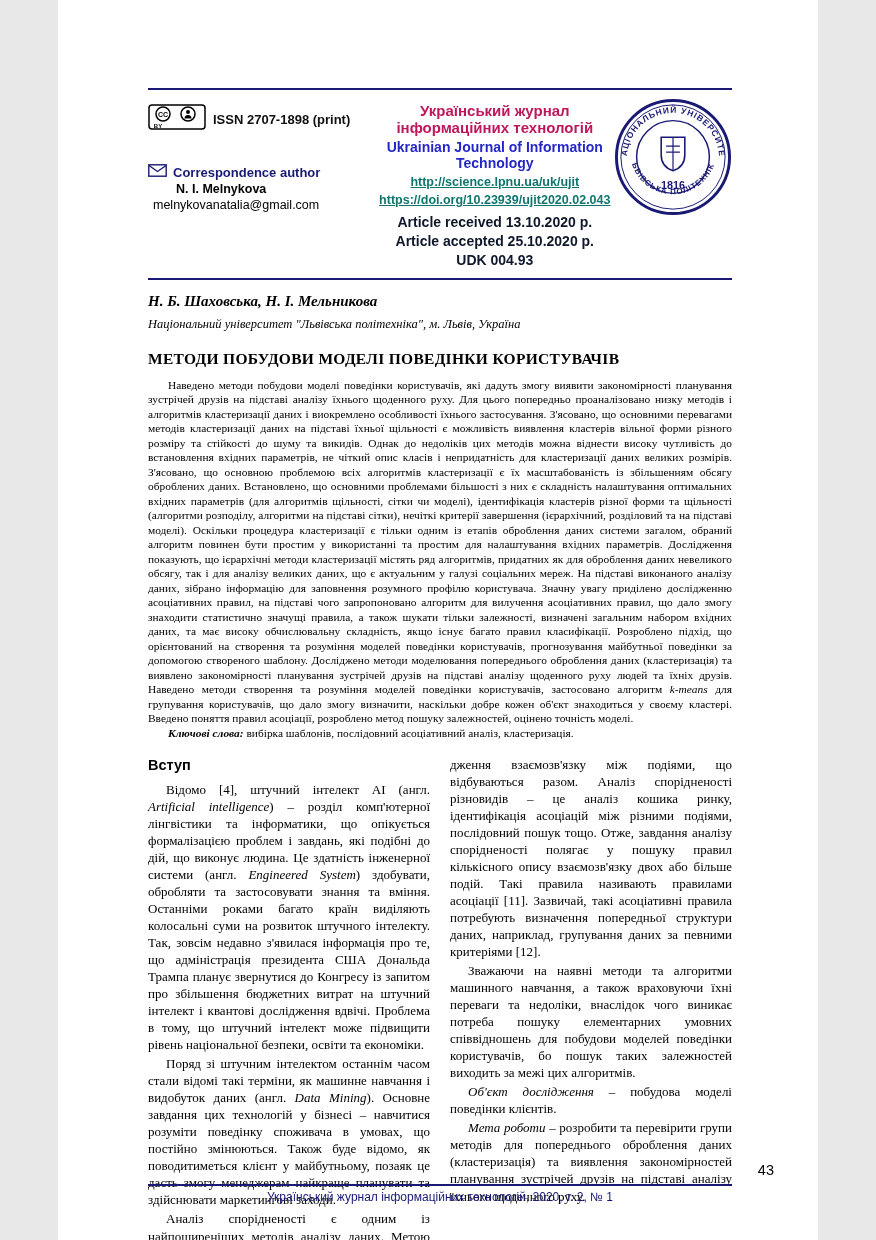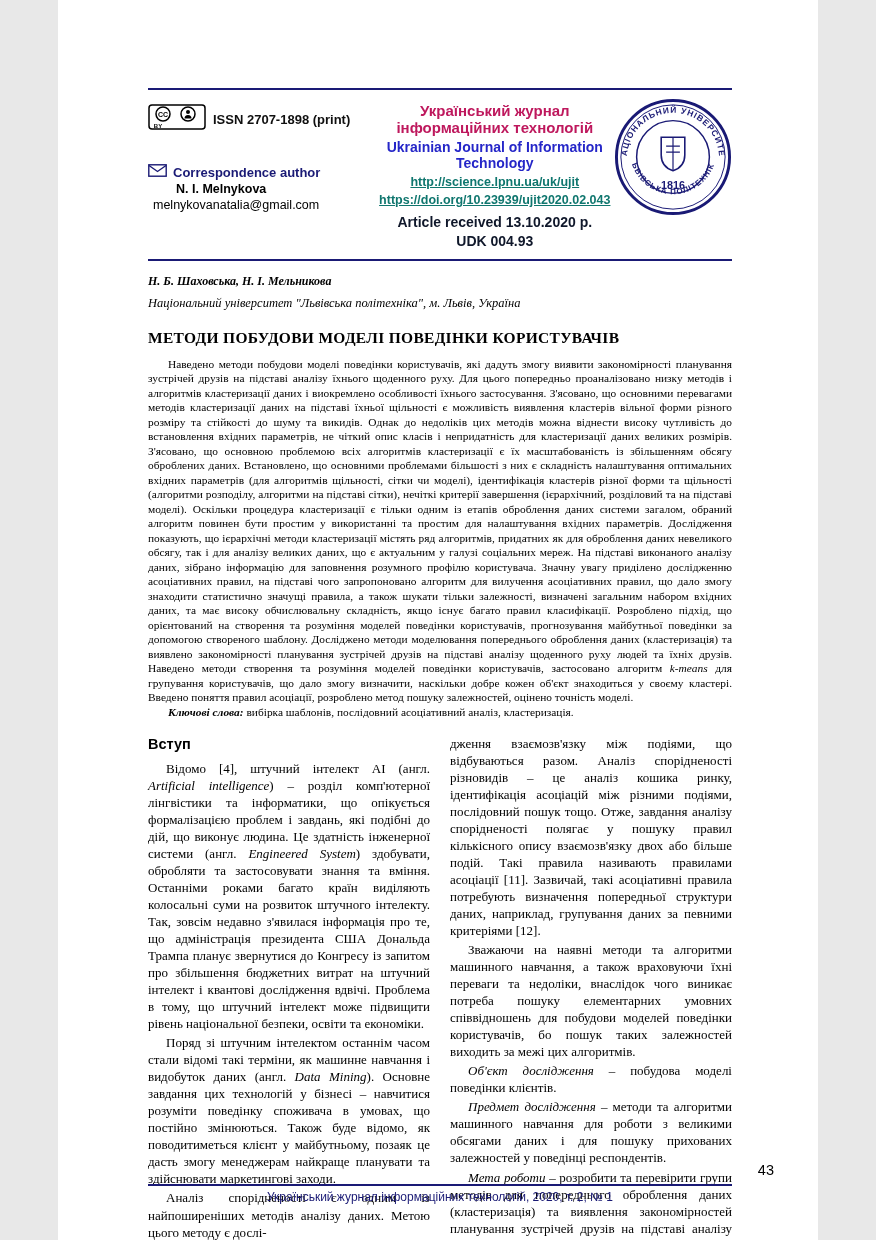--- a/index.html
+++ b/index.html
@@ -24,21 +24,21 @@
   .corr-email { font-weight:normal; margin-left:5px;  margin-top:2px; }
 
   .jt-uk { color:#be185d; font-weight:bold; font-size:15px; margin-top:4px; }
   .jt-en { color:#2526c8; font-weight:bold; font-size:14px; margin-top:3px; }
   .hdr-link { display:block; color:#0f766e; font-weight:bold; font-size:12.5px;
               text-decoration:underline; margin-top:4px; }
   .meta { font-weight:bold; font-size:14px; margin-top:3px; color:#0f172a; }
   .meta.first { margin-top:7px; }
 
   
-  .authors { font-weight:bold; font-style:italic; font-size:12px; margin-top:13px; }
+  .authors { font-weight:bold; font-style:italic; font-size:15px; margin-top:13px; }
   .affiliation { font-style:italic; font-size:12.5px; margin-top:7px; }
   .article-title { font-weight:bold; font-size:15.5px; letter-spacing:.3px; margin-top:18px; }
   .abstract { margin-top:10px; font-size:11.4px; line-height:1.27; text-align:justify; }
   .abstract p { text-indent:20px; }
   .keywords { text-indent:20px; }
   .kw-label { font-weight:bold; font-style:italic; }
 
   
   .columns { display:flex; gap:20px; margin-top:16px; }
   .col { width:340px; font-size:13px; line-height:1.31; text-align:justify; }
@@ -95,20 +95,21 @@
         <div class="corr-email">melnykovanatalia@gmail.com</div>
       </div>
     </div>
 
     <div class="hdr-center">
       <div class="jt-uk">Український журнал інформаційних технологій</div>
       <div class="jt-en">Ukrainian Journal of Information Technology</div>
       <a class="hdr-link">http://science.lpnu.ua/uk/ujit</a>
       <a class="hdr-link">https://doi.org/10.23939/ujit2020.02.043</a>
       <div class="meta first">Article received 13.10.2020 р.</div>
+      <div class="meta">Article accepted 25.10.2020 р.</div>
       <div class="meta">UDK 004.93</div>
     </div>
 
     <div class="hdr-right">
       <span>
         <svg width="118" height="118" viewBox="0 0 120 120">
           <defs>
             <path id="arcTop" d="M 13,62 A 47,47 0 0 1 107,62" fill="none"></path>
             <path id="arcBottom" d="M 18,67 A 44,44 0 0 0 102,67" fill="none"></path>
           </defs>
@@ -146,21 +147,20 @@
       <h2 class="intro-h">Вступ</h2>
       <p><span>Відомо [4], штучний інтелект АІ (англ. </span><i>Artificial intelligence</i><span>) – розділ комп'ютерної лінгвістики та інформатики, що опікується формалізацією проблем і завдань, які подібні до дій, що виконує людина. Це здатність інженерної системи (англ. </span><i>Engineered System</i><span>) здобувати, обробляти та застосовувати знання та вміння. Останніми роками багато країн виділяють колосальні суми на розвиток штучного інтелекту. Так, зовсім недавно з'явилася інформація про те, що адміністрація президента США Дональда Трампа планує звернутися до Конгресу із запитом про збільшення бюджетних витрат на штучний інтелект і квантові дослідження вдвічі. Проблема в тому, що штучний інтелект може підвищити рівень національної безпеки, освіти та економіки.</span></p>
       <p><span>Поряд зі штучним інтелектом останнім часом стали відомі такі терміни, як машинне навчання і видобуток даних (англ. </span><i>Data Mining</i><span>). Основне завдання цих технологій у бізнесі – навчитися розуміти поведінку споживача в умовах, що постійно змінюються. Також буде відомо, як поводитиметься клієнт у майбутньому, позаяк це дасть змогу менеджерам найкраще планувати та здійснювати маркетингові заходи.</span></p>
       <p><span>Аналіз спорідненості є одним із найпоширеніших методів аналізу даних. Метою цього методу є дослі-</span></p>
     </div>
 
     <div class="col">
       <p class="no-indent"><span>дження взаємозв'язку між подіями, що відбуваються разом. Аналіз спорідненості різновидів – це аналіз кошика ринку, ідентифікація асоціацій між різними подіями, послідовний пошук тощо. Отже, завдання аналізу спорідненості полягає у пошуку правил кількісного опису взаємозв'язку двох або більше подій. Такі правила називають правилами асоціації [11]. Зазвичай, такі асоціативні правила потребують визначення попередньої структури даних, наприклад, групування даних за певними критеріями [12].</span></p>
       <p><span>Зважаючи на наявні методи та алгоритми машинного навчання, а також враховуючи їхні переваги та недоліки, внаслідок чого виникає потреба пошуку елементарних умовних співвідношень для побудови моделей поведінки користувачів, бо пошук таких залежностей виходить за межі цих алгоритмів.</span></p>
       <p><i>Об'єкт дослідження</i><span> – побудова моделі поведінки клієнтів.</span></p>
-      <p><i>Предмет дослідження</i><span> – методи та алгоритми машинного навчання для роботи з великими обсягами даних і для пошуку прихованих залежностей у поведінці респондентів.</span></p>
       <p><i>Мета роботи</i><span> – розробити та перевірити групи методів для попереднього оброблення даних (кластеризація) та виявлення закономірностей планування зустрічей друзів на підставі аналізу їхнього щоденного руху.</span></p>
     </div>
   </section>
 
   <footer class="page-footer">
     <span class="page-num">43</span>
     <div class="footer-text">Український журнал інформаційних технологій, 2020, т. 2, № 1</div>
   </footer>
 
 </div>

